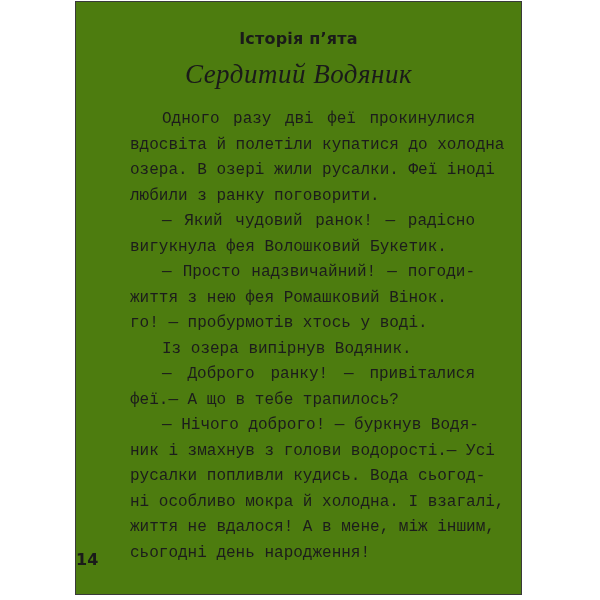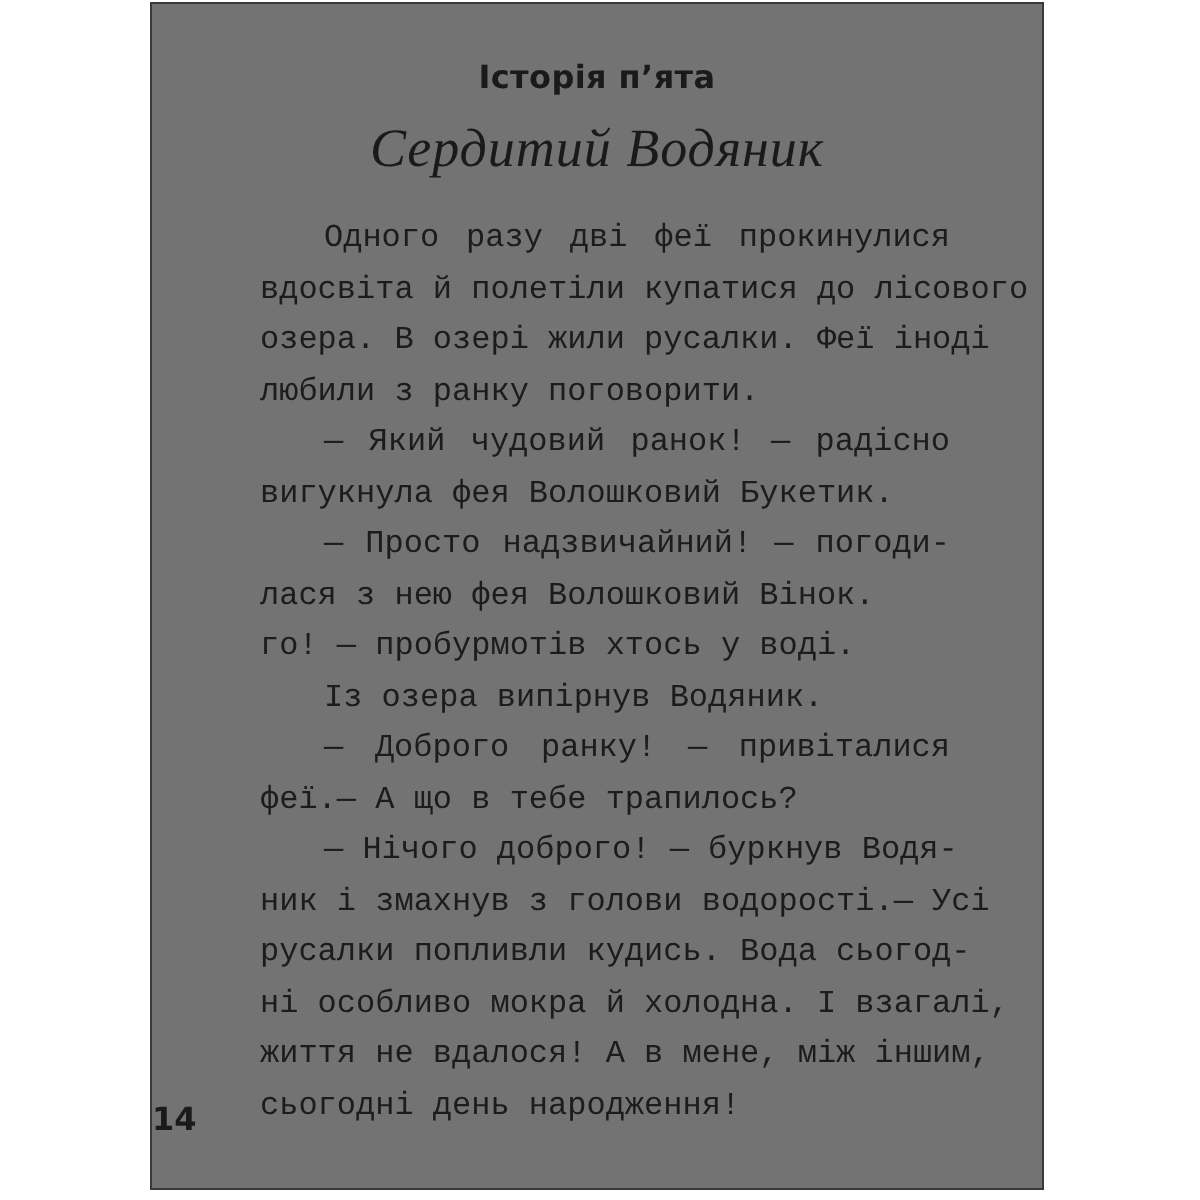--- a/index.html
+++ b/index.html
@@ -10,21 +10,21 @@
       height: 600px;
       overflow: hidden;
     }
     .page {
       position: absolute;
       left: 75px;
       top: 1px;
       width: 447px;
       height: 594px;
       border: 1.5px solid #3a3a3a;
-      background: #737373;
+      background: #4d7c0f;
       box-sizing: border-box;
     }
     .chapter-label {
       position: absolute;
       left: 0;
       right: 0;
       top: 27px;
       text-align: center;
       font-family: "DejaVu Sans", sans-serif;
       font-weight: bold;
@@ -81,27 +81,27 @@
   </style>
 </head>
 <body>
 
 <div class="page">
   <div class="chapter-label">Історія п’ята</div>
   <div class="story-title">Сердитий Водяник</div>
 
   <div class="body-text">
     <span class="line indent">Одного разу дві феї прокинулися</span>
-    <span class="line">вдосвіта й полетіли купатися до лісового</span>
+    <span class="line">вдосвіта й полетіли купатися до холодна</span>
     <span class="line">озера. В озері жили русалки. Феї іноді</span>
     <span class="line last">любили з ранку поговорити.</span>
     <span class="line indent">— Який чудовий ранок! — радісно</span>
     <span class="line last">вигукнула фея Волошковий Букетик.</span>
     <span class="line indent">— Просто надзвичайний! — погоди-</span>
-    <span class="line last">лася з нею фея Волошковий Вінок.</span>
+    <span class="line last">життя з нею фея Ромашковий Вінок.</span>
     <span class="line last">го! — пробурмотів хтось у воді.</span>
     <span class="line indent last">Із озера випірнув Водяник.</span>
     <span class="line indent">— Доброго ранку! — привіталися</span>
     <span class="line last">феї.— А що в тебе трапилось?</span>
     <span class="line indent">— Нічого доброго! — буркнув Водя-</span>
     <span class="line">ник і змахнув з голови водорості.— Усі</span>
     <span class="line">русалки попливли кудись. Вода сьогод-</span>
     <span class="line">ні особливо мокра й холодна. І взагалі,</span>
     <span class="line">життя не вдалося! А в мене, між іншим,</span>
     <span class="line last">сьогодні день народження!</span>

